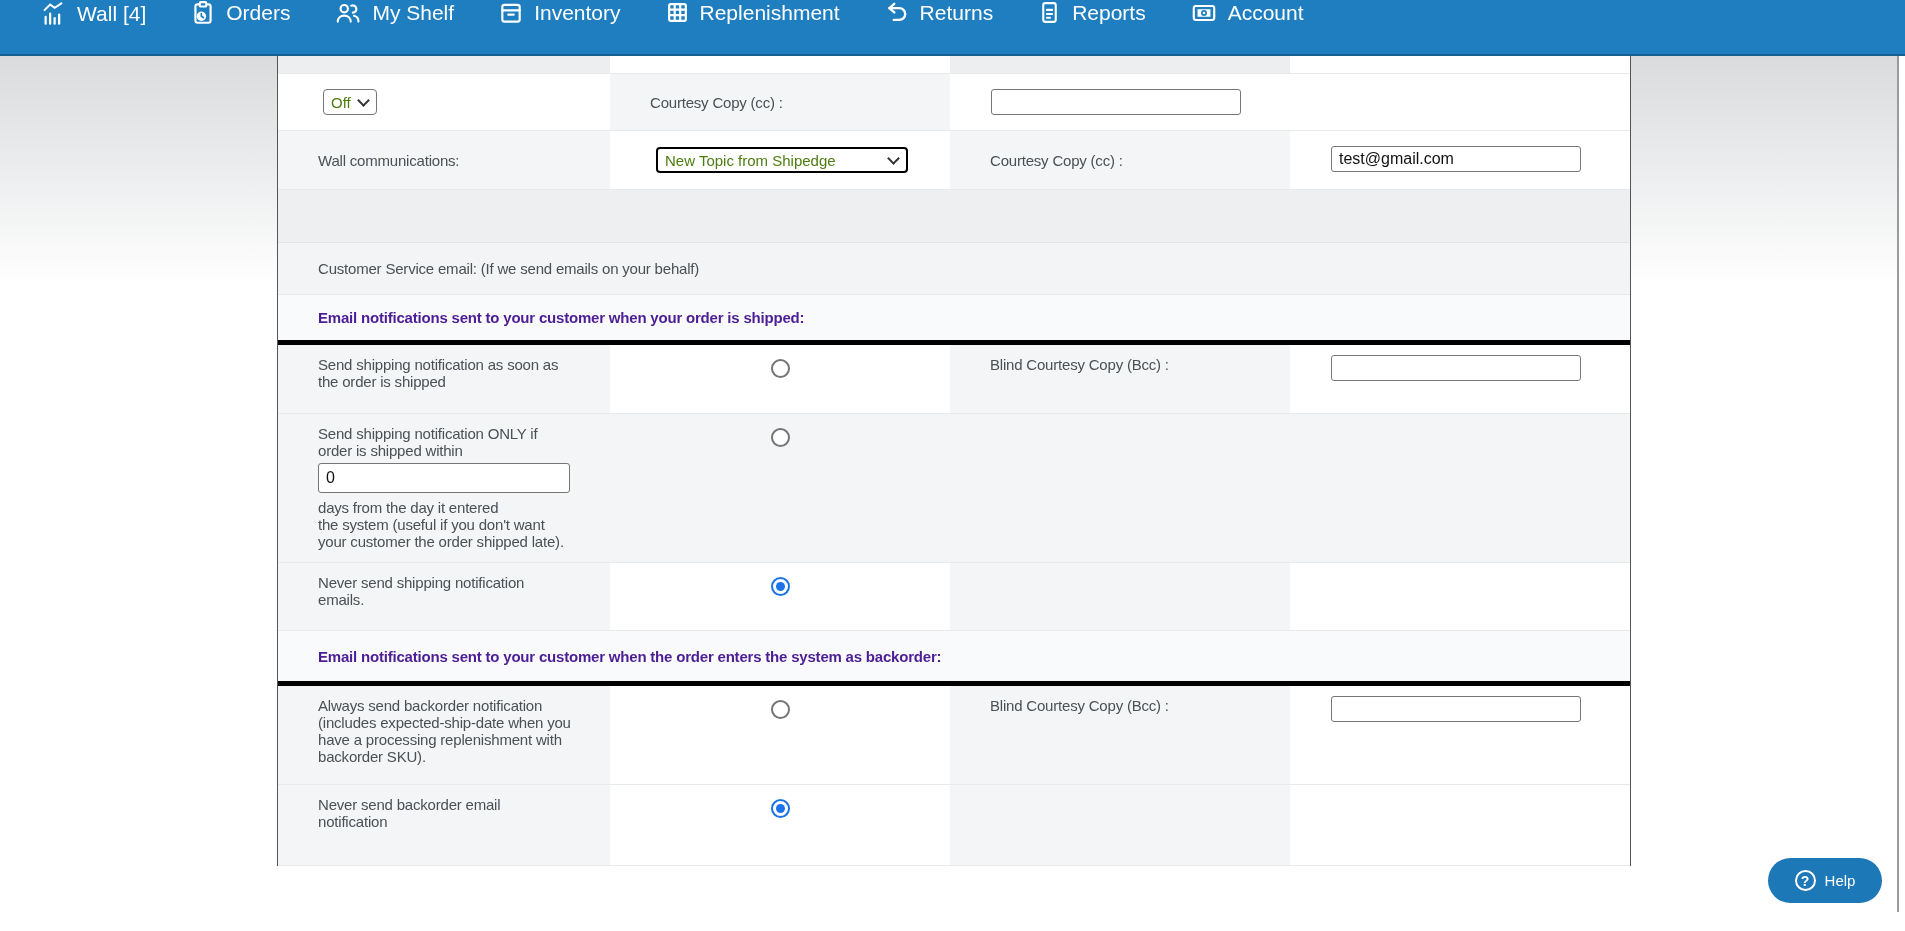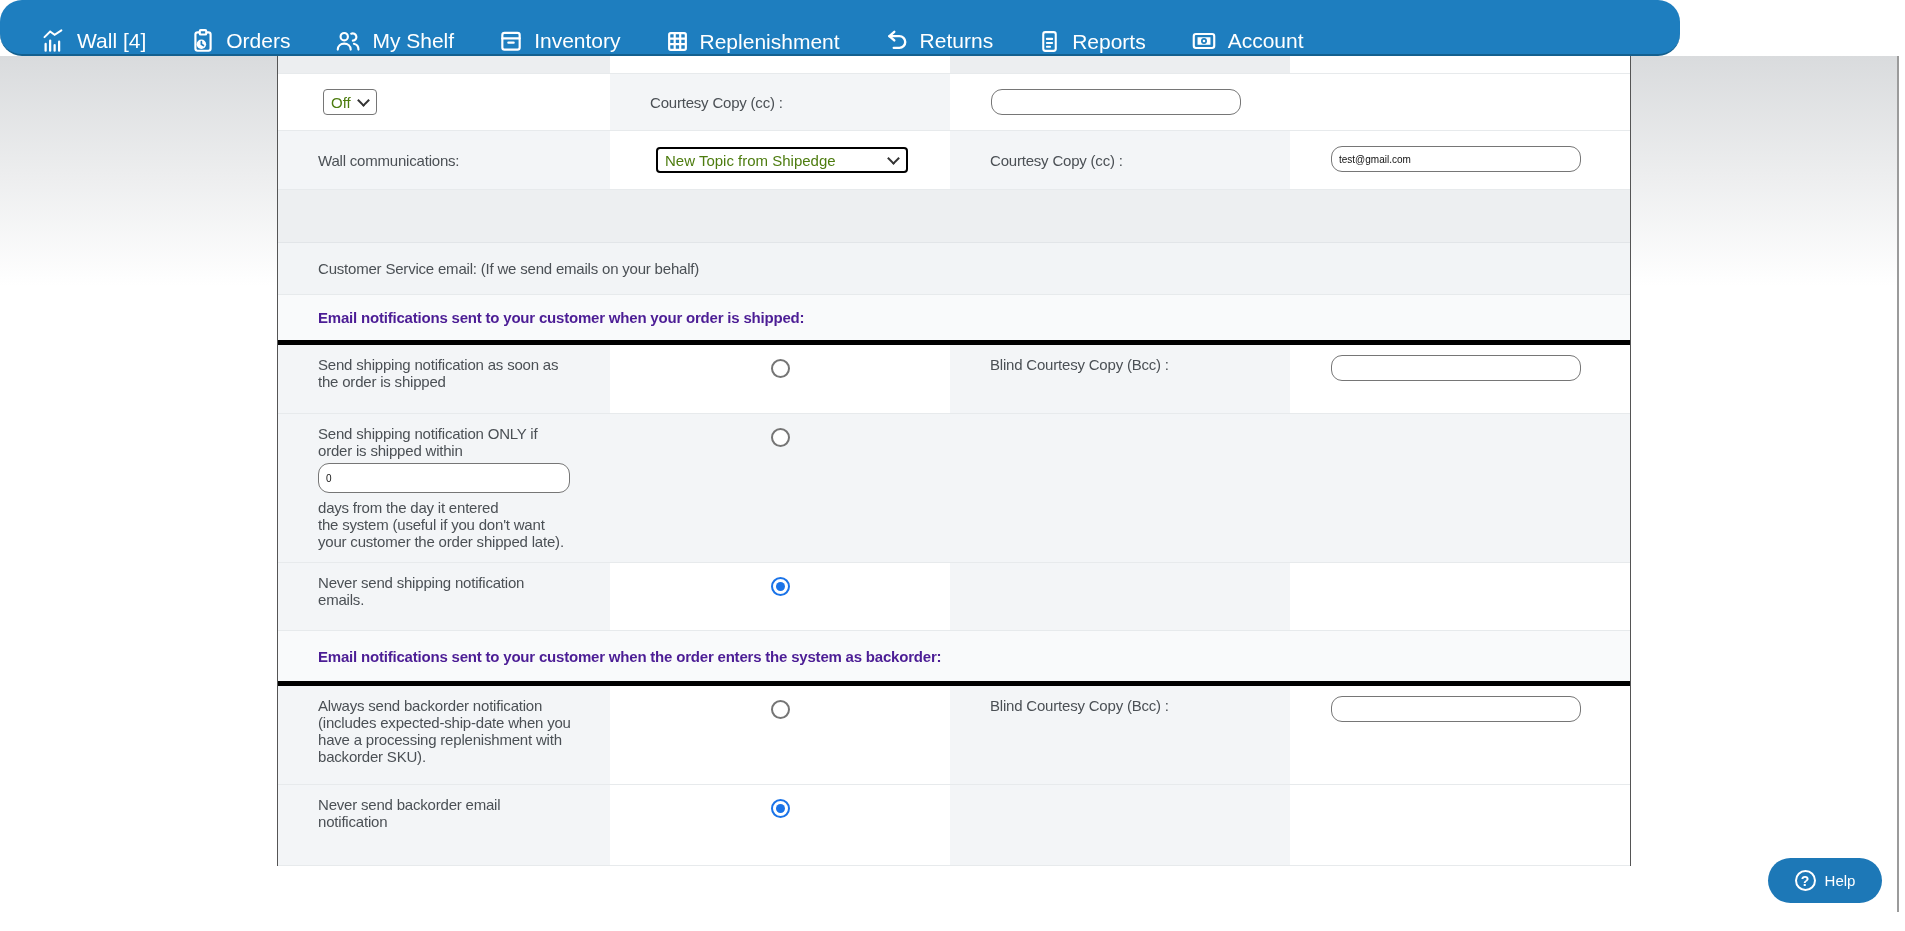--- a/index.html
+++ b/index.html
@@ -1,22 +1,22 @@
 <!DOCTYPE html>
 <html><head>
 <meta charset="utf-8">
 <style>
   html,body{margin:0;padding:0;background:#fff;}
   #screen{position:relative;width:1905px;height:931px;overflow:hidden;background:#fff;
           font-family:"Liberation Sans",sans-serif;color:#4b5055;}
 
   
-  .nav{position:absolute;left:0;top:0;width:1680px;height:56px;background:#1e7ebf;
-       border-bottom:2px solid #14608f;display:flex;align-items:flex-end;gap:44px;
-       padding-left:40px;box-sizing:border-box;border-radius:22px;}
+  .nav{position:absolute;left:0;top:0;width:1905px;height:56px;background:#1e7ebf;
+       border-bottom:2px solid #14608f;display:flex;align-items:flex-start;gap:44px;
+       padding-left:40px;box-sizing:border-box;}
   .nav-item{display:flex;align-items:center;gap:10px;color:#fff;font-size:21px;cursor:pointer;white-space:nowrap;}
   .nicon{display:flex;align-items:center;}
   .nicon svg{display:block;}
 
   
   .side-shade{position:absolute;top:56px;height:230px;
               background:linear-gradient(#d9dbdd,rgba(255,255,255,0));}
   .shade-left{left:0;width:277px;}
   .shade-right{left:1631px;width:266px;}
   .scroll-line{position:absolute;left:1897px;top:56px;width:2px;height:856px;background:#9b9b9b;}
@@ -44,22 +44,22 @@
               border-bottom:5px solid #000000;box-sizing:border-box;font-weight:bold;color:#4c1d95;}
 
   
   .select{display:inline-flex;align-items:center;justify-content:space-between;
           background:#fff;border:1px solid #767676;border-radius:4px;height:26px;
           padding:0 7px;font-size:15px;color:#4d7c0f;letter-spacing:0;box-sizing:border-box;cursor:pointer;}
   .select-off{width:54px;margin:15px 0 0 45px;}
   .select-wall{width:252px;margin:16px 0 0 46px;border:2px solid #000;border-radius:4px;}
   .chev{width:7px;height:7px;border-right:2px solid #333;border-bottom:2px solid #333;
         transform:rotate(45deg);margin:-3px 1px 0 8px;flex:none;}
-  .txt{box-sizing:border-box;width:250px;height:26px;border:1px solid #767676;border-radius:11px;
-       font-family:"Liberation Sans",sans-serif;font-size:10px;color:#111;padding:2px 7px;background:#fff;}
+  .txt{box-sizing:border-box;width:250px;height:26px;border:1px solid #767676;border-radius:3px;
+       font-family:"Liberation Sans",sans-serif;font-size:16px;color:#111;padding:2px 7px;background:#fff;}
   .in-cc{margin:15px 0 0 41px;}
   .in-bcc{margin:10px 0 0 41px;}
   .in-days{width:252px;height:30px;margin:4px 0 6px 0;}
   .radio{position:relative;width:19px;height:19px;border:2px solid #757575;border-radius:50%;
          background:#fff;box-sizing:border-box;cursor:pointer;flex:none;}
   .radio.checked{border-color:#1a73e8;}
   .radio.checked::after{content:"";position:absolute;left:3px;top:3px;right:3px;bottom:3px;
          background:#1a73e8;border-radius:50%;}
 
   

